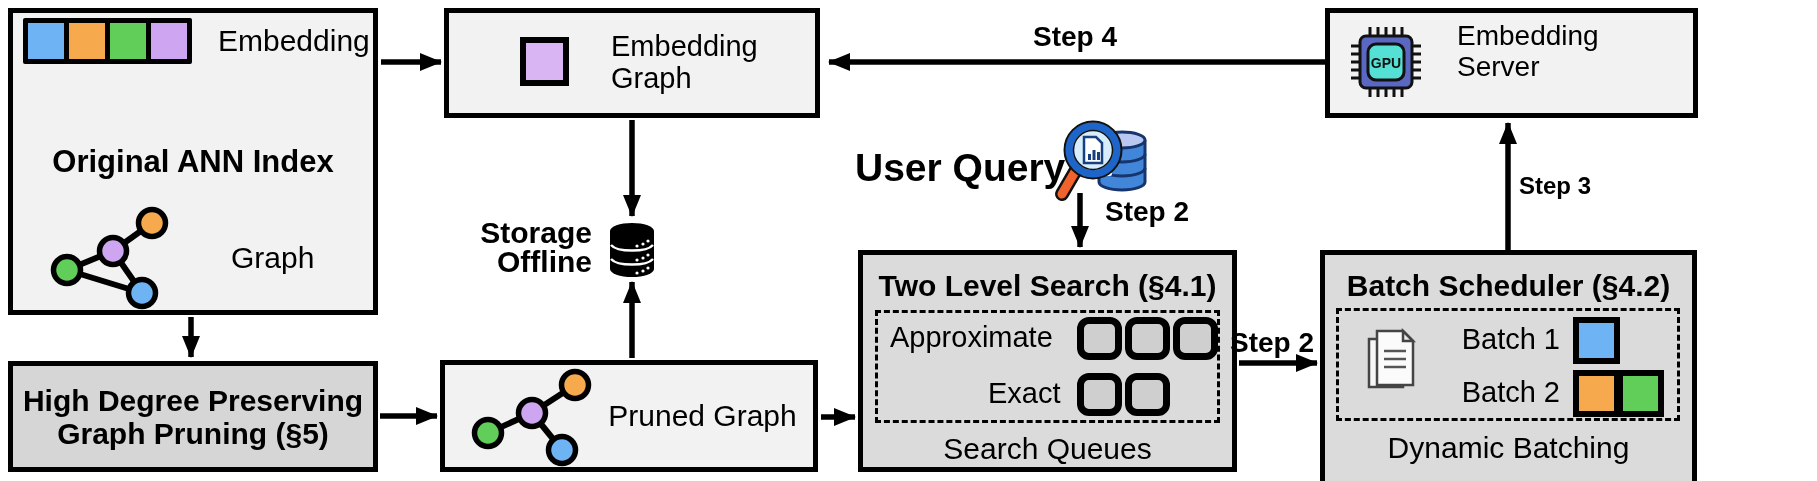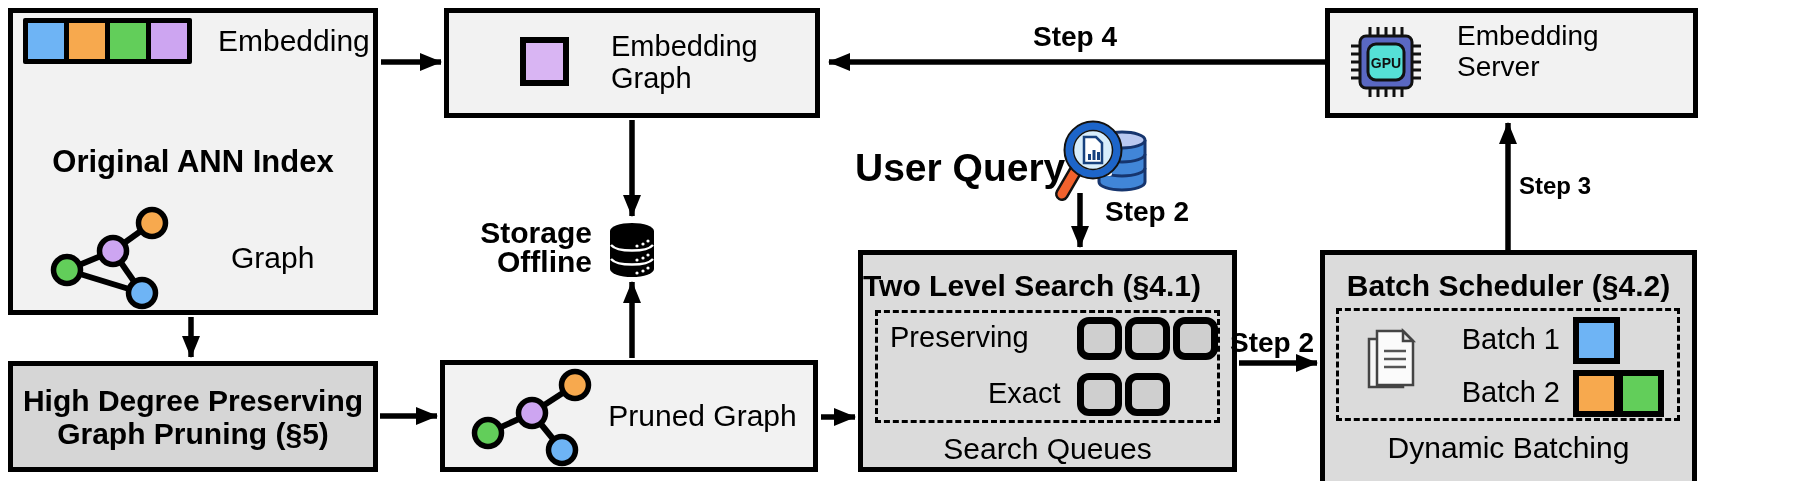--- a/index.html
+++ b/index.html
@@ -161,23 +161,23 @@
     <circle cx="47" cy="40" r="28.5" fill="none" stroke="#111" stroke-width="2"></circle>
     <circle cx="47" cy="40" r="19.5" fill="none" stroke="#111" stroke-width="1.5"></circle>
 
     <path d="M38,27 h12 l6,6 v20 h-18 z" fill="#fff" stroke="#16417E" stroke-width="2.5"></path>
     <rect x="42" y="44" width="3" height="6" fill="#16417E"></rect>
     <rect x="46.5" y="40" width="3" height="10" fill="#16417E"></rect>
     <rect x="51" y="42" width="3" height="8" fill="#16417E"></rect>
   </svg>
 
   <div class="box gray" style="left:858px;top:250px;width:379px;height:222px;">
-    <div class="abs t bold" style="left:0;top:14px;width:100%;font-size:30px;">Two Level Search (§4.1)</div>
+    <div class="abs t bold" style="left:0;top:14px;width:100%;text-align:center;font-size:30px;">Two Level Search (§4.1)</div>
     <div class="dashed" style="left:12px;top:55px;width:345px;height:113px;"></div>
-    <div class="abs t" style="left:27px;top:66px;font-size:29px;">Preserving</div>
+    <div class="abs t" style="left:27px;top:66px;font-size:29px;">Approximate</div>
     <div class="slotrow" style="left:214px;top:62px;">
       <div class="slot"></div>
       <div class="slot"></div>
       <div class="slot"></div>
     </div>
     <div class="abs t" style="left:125px;top:122px;font-size:29px;">Exact</div>
     <div class="slotrow" style="left:214px;top:118px;">
       <div class="slot"></div>
       <div class="slot"></div>
     </div>

